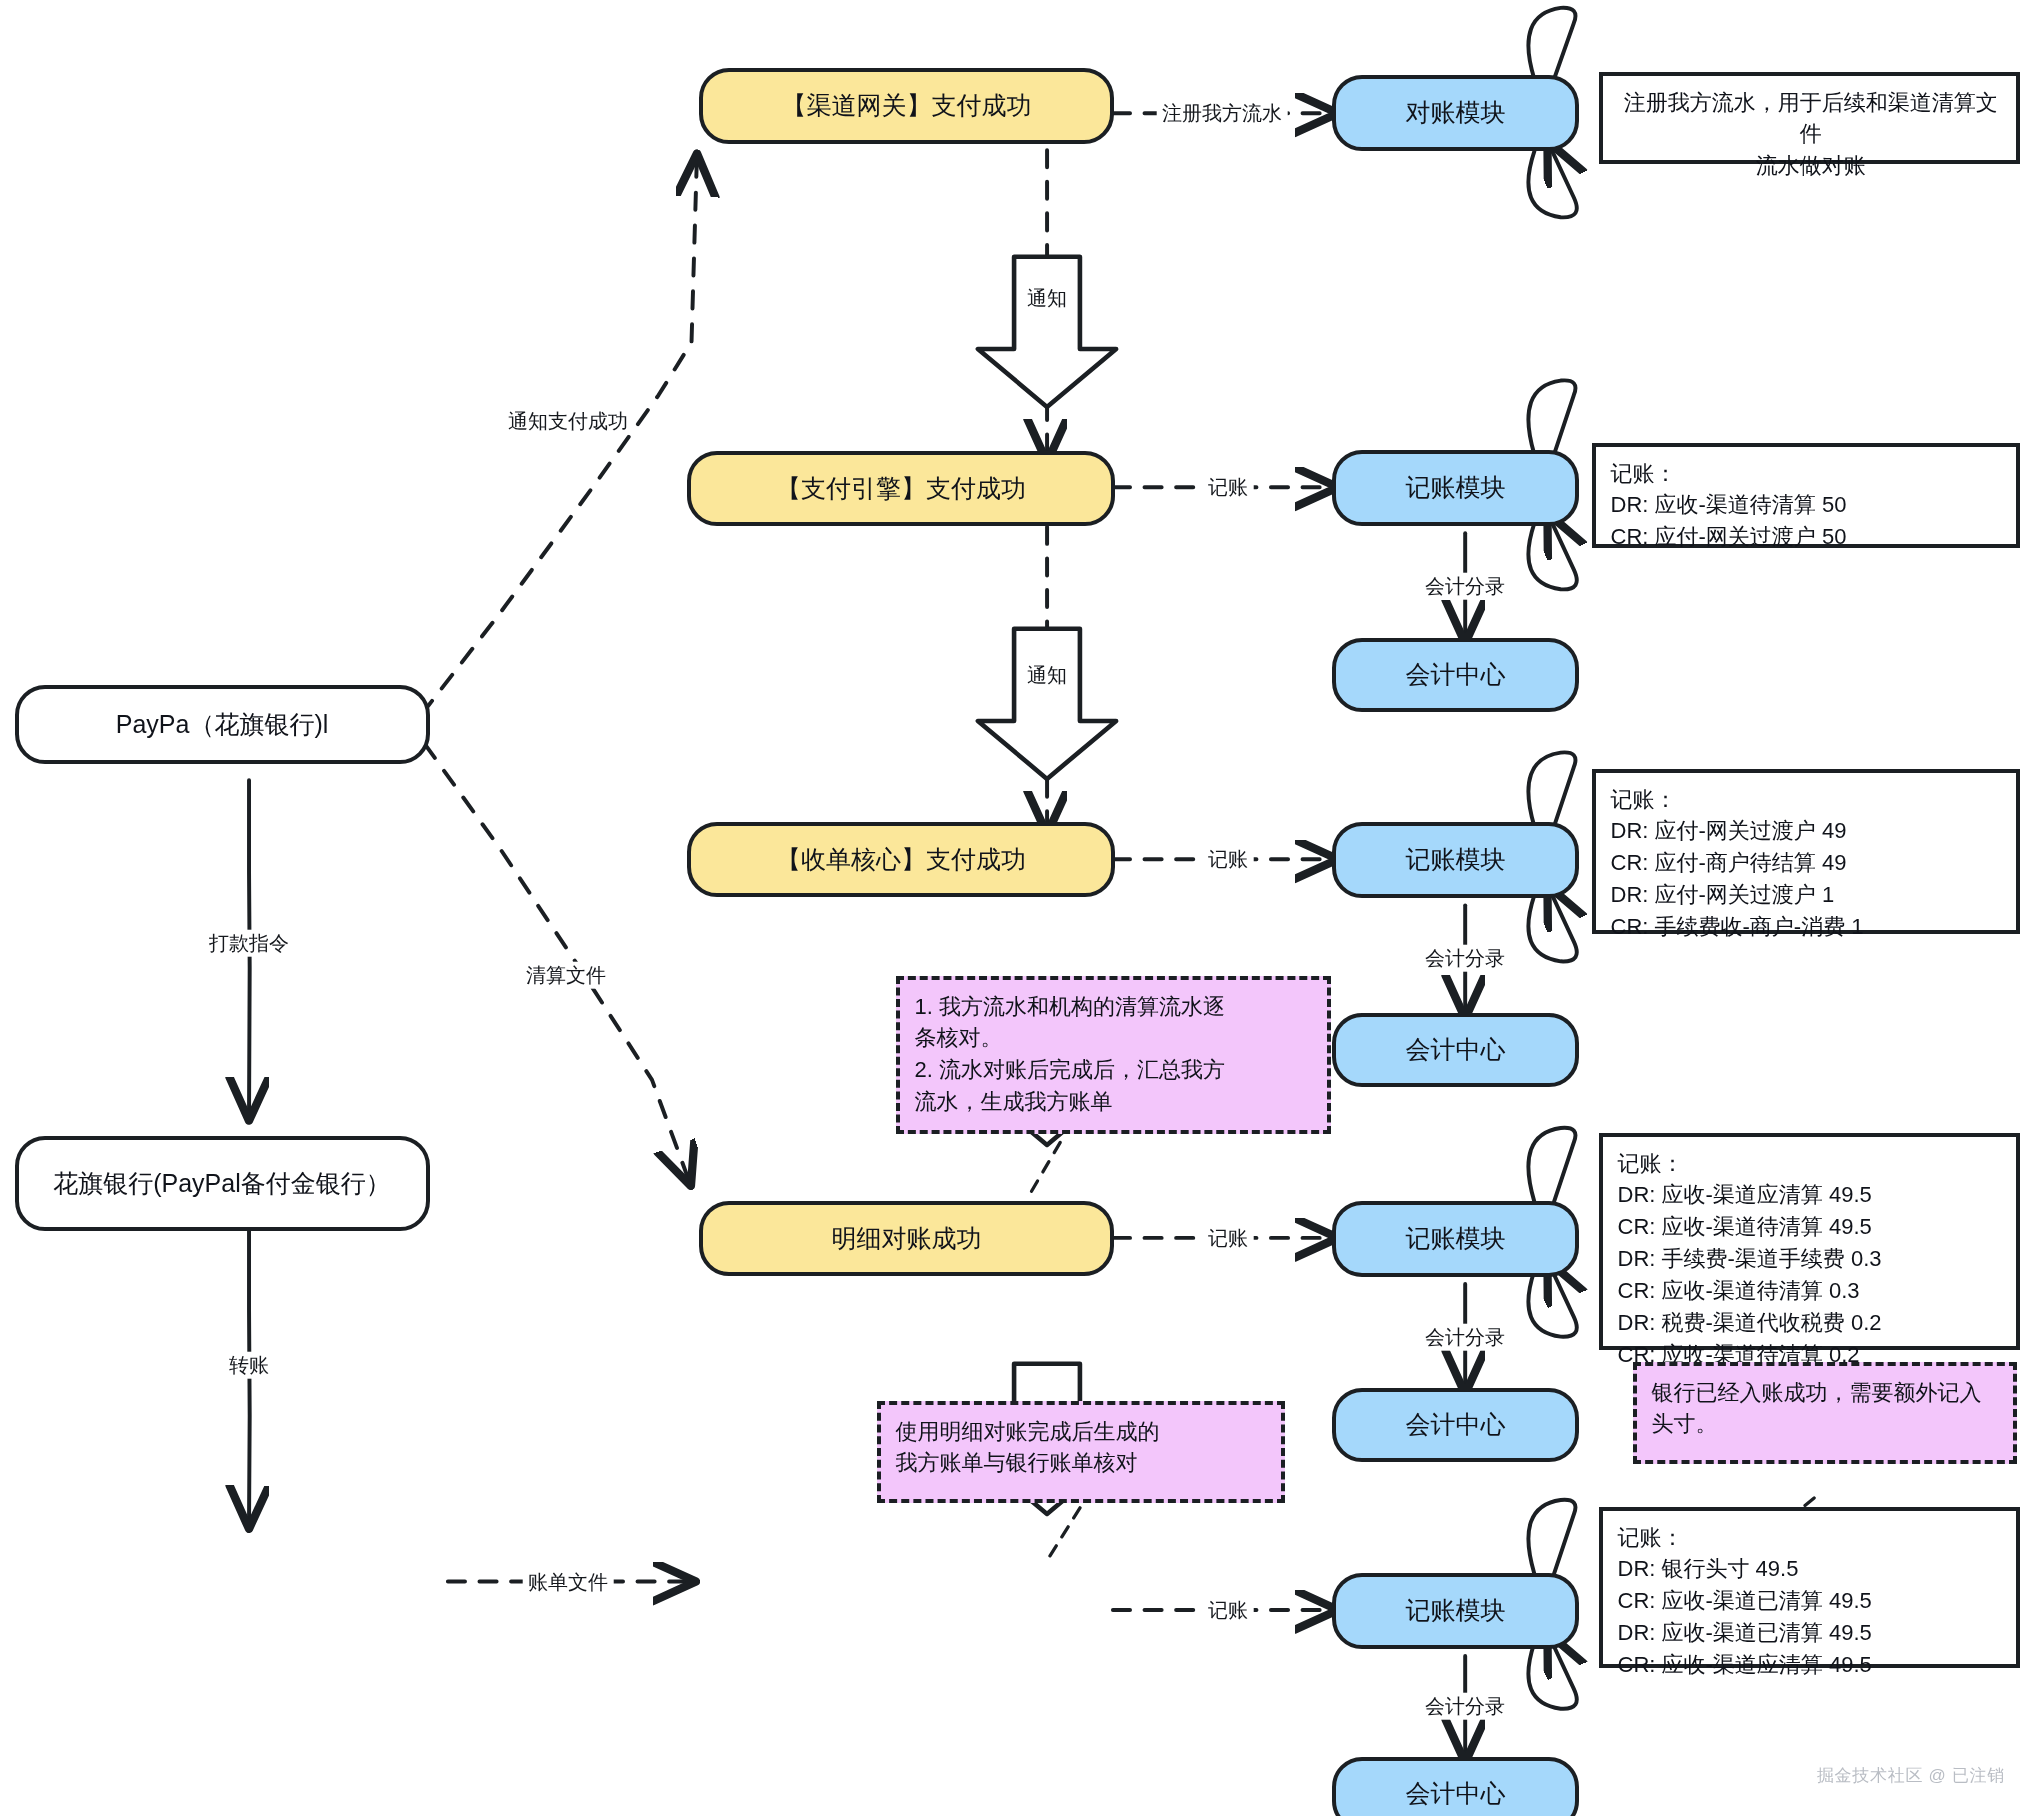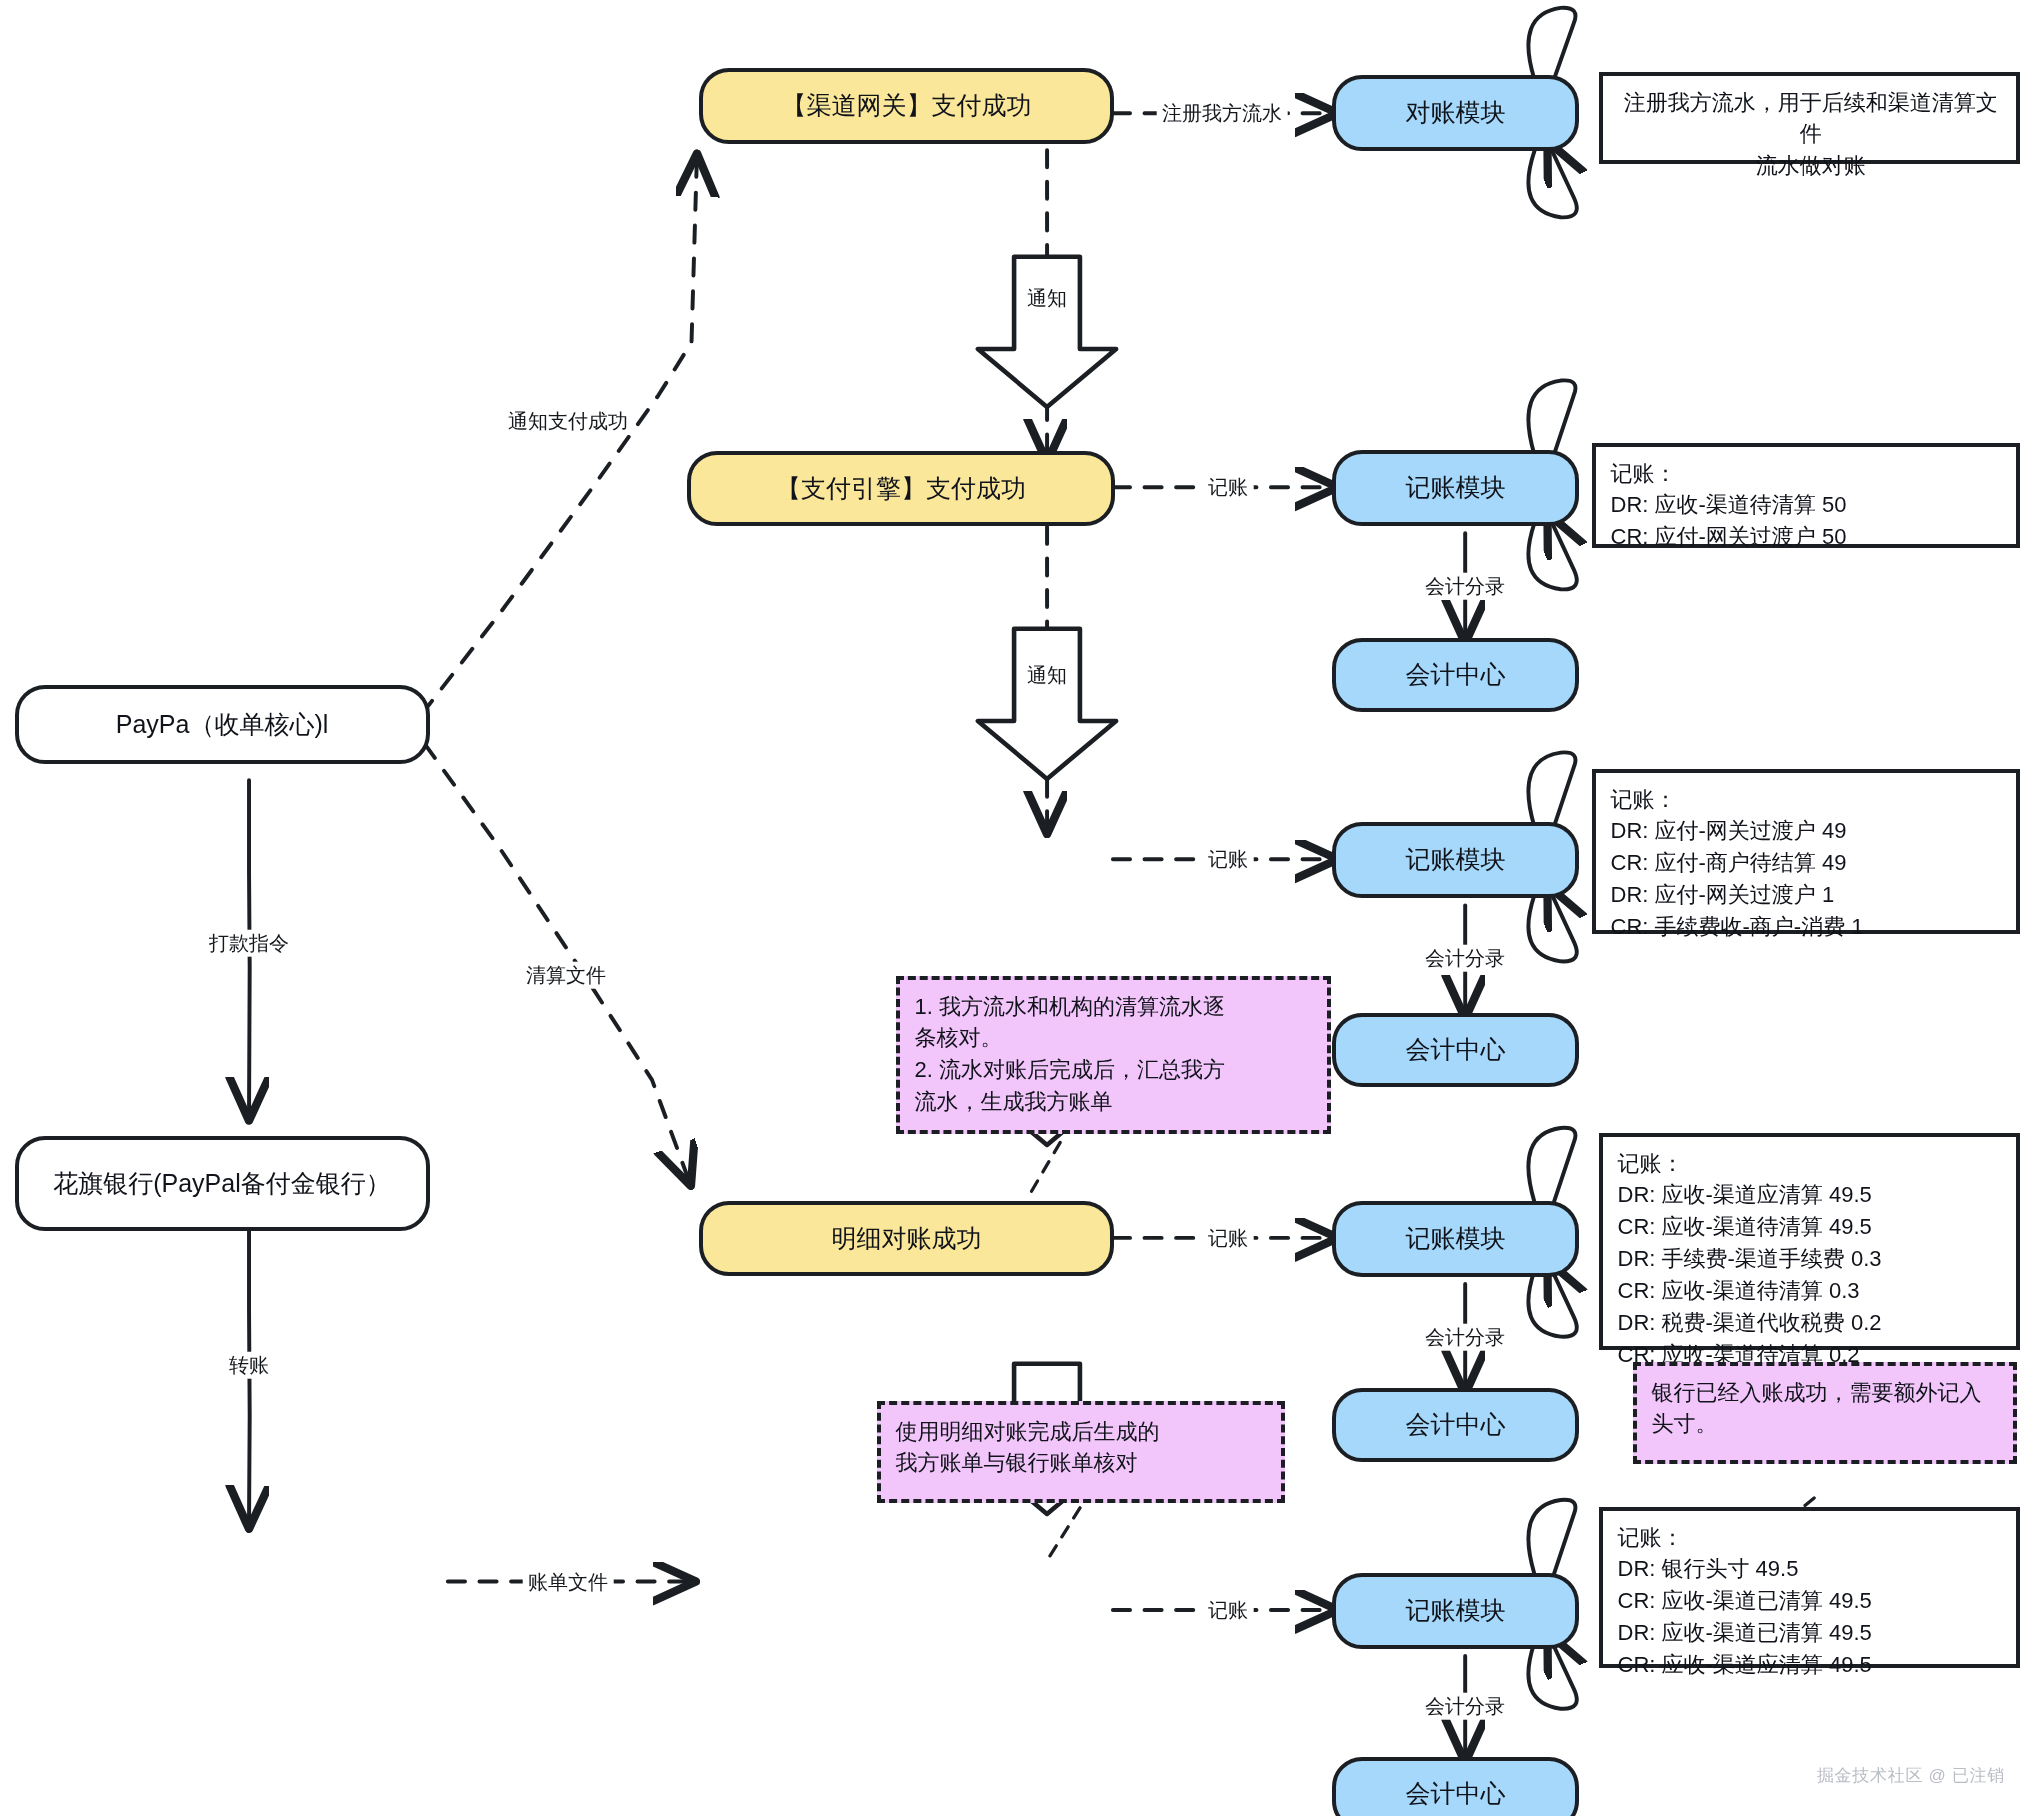--- a/index.html
+++ b/index.html
@@ -91,31 +91,34 @@
     <path d="M70,10 L170,10 L170,150 L225,150 L120,238 L15,150 L70,150 Z" fill="#fff" stroke="#1b1f23" stroke-width="7" stroke-linejoin="round"></path>
   </svg>
   <svg class="bigarrow" style="left:968px;top:988px;" width="158" height="165" viewBox="0 0 240 250">
     <path d="M70,10 L170,10 L170,150 L225,150 L120,238 L15,150 L70,150 Z" fill="#fff" stroke="#1b1f23" stroke-width="7" stroke-linejoin="round"></path>
   </svg>
   <svg class="bigarrow" style="left:968px;top:1357px;" width="158" height="165" viewBox="0 0 240 250">
     <path d="M70,10 L170,10 L170,150 L225,150 L120,238 L15,150 L70,150 Z" fill="#fff" stroke="#1b1f23" stroke-width="7" stroke-linejoin="round"></path>
   </svg>
 
   <div class="node white" style="left:14.5px;top:685px;width:415px;height:79px;">
-    <span>PayPa（收单核心)l</span>
+    <span>PayPa（花旗银行)l</span>
   </div>
   <div class="node white" style="left:14.5px;top:1136px;width:415px;height:95px;">
     <span>花旗银行(PayPal备付金银行）</span>
   </div>
 
   <div class="node yellow" style="left:699px;top:68px;width:415px;height:76px;">
     <span>【渠道网关】支付成功</span>
   </div>
   <div class="node yellow" style="left:687px;top:451px;width:428px;height:75px;">
     <span>【支付引擎】支付成功</span>
+  </div>
+  <div class="node yellow" style="left:687px;top:822px;width:428px;height:75px;">
+    <span>【收单核心】支付成功</span>
   </div>
   <div class="node yellow" style="left:699px;top:1201px;width:415px;height:75px;">
     <span>明细对账成功</span>
   </div>
 
   <div class="node blue" style="left:1332px;top:75px;width:247px;height:76px;">
     <span>对账模块</span>
   </div>
   <div class="node blue" style="left:1332px;top:450px;width:247px;height:76px;">
     <span>记账模块</span>

